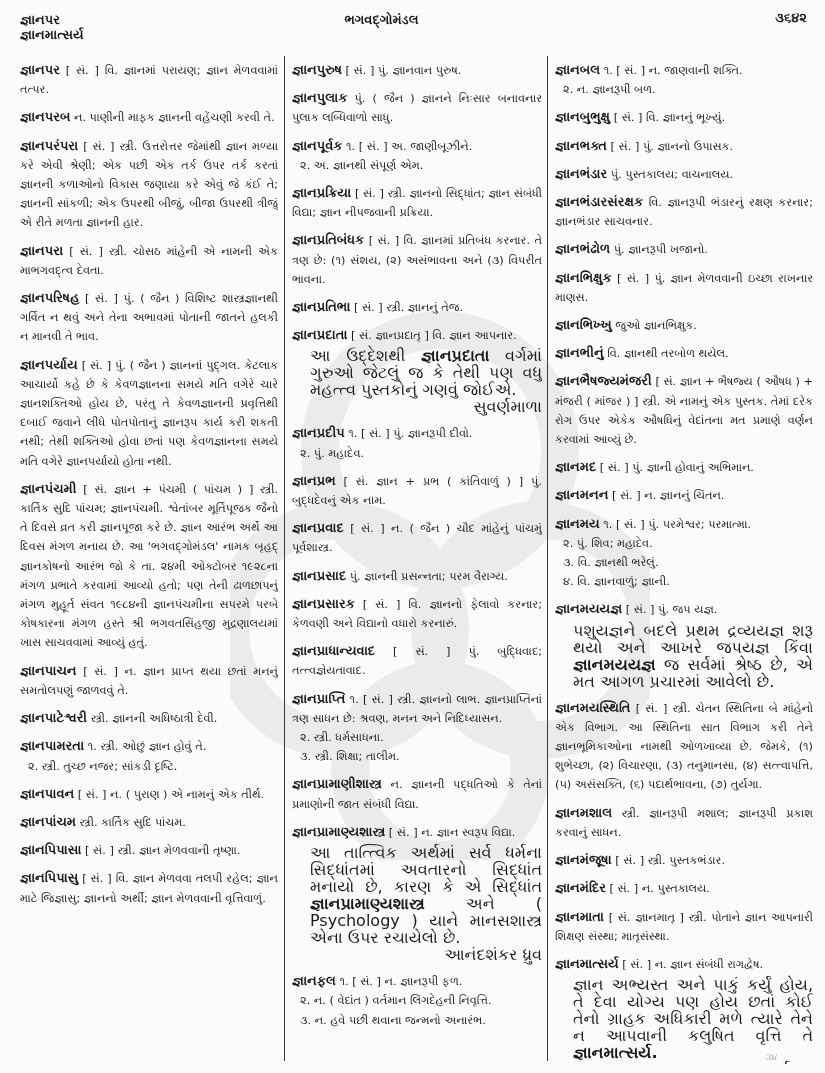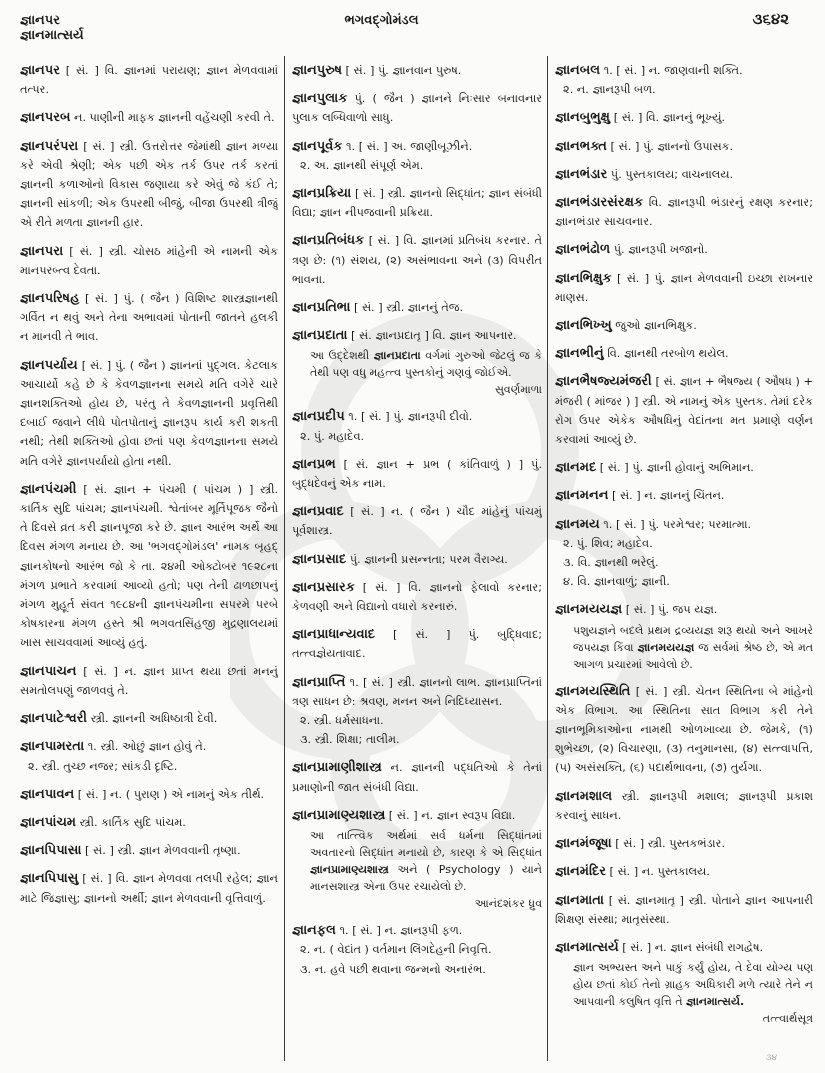--- a/index.html
+++ b/index.html
@@ -12,21 +12,21 @@
   .watermark {
     position: absolute; left: 230px; top: 300px; width: 420px; height: 560px;
     pointer-events: none; z-index: 0; opacity: 0.09;
   }
   .header {
     position: absolute; top: 8px; left: 0; width: 825px; height: 22px;
     font-size: 13px; font-weight: bold; z-index: 2;
   }
   .header .left { position: absolute; left: 20px; top: 4px; }
   .header .center { position: absolute; left: 0; width: 763px; text-align: center; top: 4px; }
-  .header .right { position: absolute; right: 36px; top: 2px; font-size: 15px; }
+  .header .right { position: absolute; right: 18px; top: 2px; font-size: 13px; font-family: Liberation Serif, serif; }
   .subheader {
     position: absolute; top: 27px; left: 20px; font-size: 13px; font-weight: bold; z-index: 2;
   }
   .columns {
     position: absolute; top: 52px; left: 0; width: 825px; height: 1015px; z-index: 1;
   }
   .col {
     position: absolute; top: 0; height: 1012px; overflow: hidden;
     font-size: 11.3px; line-height: 19.2px; text-align: justify;
   }
@@ -37,21 +37,21 @@
     position: absolute; top: 4px; width: 1px; height: 1005px; background: #3a3a3a;
   }
   .d1 { left: 284px; }
   .d2 { left: 547px; }
   .entry { margin: 8px 0 6px 0; }
   .entry p { margin: 0; }
   .hw { font-weight: bold; font-size: 13px; }
   .def { }
   .sense { margin: 0; padding-left: 8px; }
   .quote {
-    font-size: 11px; line-height: 17px; padding-left: 18px; margin: 2px 0 2px 0;
+    font-size: 16px; line-height: 17px; padding-left: 18px; margin: 2px 0 2px 0;
   }
   .quote .src { display: block; text-align: right; }
   .quote b { font-weight: bold; }
   .pagemark {
     position: absolute; right: 48px; bottom: 10px; font-size: 9px; color: #aaa;
   }
 </style>
 </head>
 <body>
 
@@ -76,21 +76,21 @@
       <div class="entry">
         <p><span class="hw">જ્ઞાનપર</span> <span class="def">[ સં. ] વિ. જ્ઞાનમાં પરાયણ; જ્ઞાન મેળવવામાં તત્પર.</span></p>
       </div>
       <div class="entry">
         <p><span class="hw">જ્ઞાનપરબ</span> <span class="def">ન. પાણીની માફક જ્ઞાનની વહેંચણી કરવી તે.</span></p>
       </div>
       <div class="entry">
         <p><span class="hw">જ્ઞાનપરંપરા</span> <span class="def">[ સં. ] સ્ત્રી. ઉત્તરોત્તર જેમાંથી જ્ઞાન મળ્યા કરે એવી શ્રેણી; એક પછી એક તર્ક ઉપર તર્ક કરતાં જ્ઞાનની કળાઓનો વિકાસ જણાયા કરે એવું જે કંઈ તે; જ્ઞાનની સાંકળી; એક ઉપરથી બીજું, બીજા ઉપરથી ત્રીજું એ રીતે મળતા જ્ઞાનની હાર.</span></p>
       </div>
       <div class="entry">
-        <p><span class="hw">જ્ઞાનપરા</span> <span class="def">[ સં. ] સ્ત્રી. ચોસઠ માંહેની એ નામની એક માનપરબ્ત્વ દેવતા.</span></p>
+        <p><span class="hw">જ્ઞાનપરા</span> <span class="def">[ સં. ] સ્ત્રી. ચોસઠ માંહેની એ નામની એક માભગવદ્ત્વ દેવતા.</span></p>
       </div>
       <div class="entry">
         <p><span class="hw">જ્ઞાનપરિષહ</span> <span class="def">[ સં. ] પું. ( જૈન ) વિશિષ્ટ શાસ્ત્રજ્ઞાનથી ગર્વિત ન થવું અને તેના અભાવમાં પોતાની જાતને હલકી ન માનવી તે ભાવ.</span></p>
       </div>
       <div class="entry">
         <p><span class="hw">જ્ઞાનપર્યાય</span> <span class="def">[ સં. ] પું. ( જૈન ) જ્ઞાનનાં પુદ્ગલ. કેટલાક આચાર્યો કહે છે કે કેવળજ્ઞાનના સમયે મતિ વગેરે ચારે જ્ઞાનશક્તિઓ હોય છે, પરંતુ તે કેવળજ્ઞાનની પ્રવૃત્તિથી દબાઈ જવાને લીધે પોતપોતાનું જ્ઞાનરૂપ કાર્ય કરી શકતી નથી; તેથી શક્તિઓ હોવા છતાં પણ કેવળજ્ઞાનના સમયે મતિ વગેરે જ્ઞાનપર્યાયો હોતા નથી.</span></p>
       </div>
       <div class="entry">
         <p><span class="hw">જ્ઞાનપંચમી</span> <span class="def">[ સં. જ્ઞાન + પંચમી ( પાંચમ ) ] સ્ત્રી. કાર્તિક સુદિ પાંચમ; જ્ઞાનપંચમી. શ્વેતાંબર મૂર્તિપૂજક જૈનો તે દિવસે વ્રત કરી જ્ઞાનપૂજા કરે છે. જ્ઞાન આરંભ અર્થે આ દિવસ મંગળ મનાય છે. આ 'ભગવદ્ગોમંડલ' નામક બૃહદ્ જ્ઞાનકોષનો આરંભ જો કે તા. ૨૪મી ઓક્ટોબર ૧૯૨૮ના મંગળ પ્રભાતે કરવામાં આવ્યો હતો; પણ તેની ઢાળછાપનું મંગળ મુહૂર્ત સંવત ૧૯૮૪ની જ્ઞાનપંચમીના સપરમે પરબે કોષકારના મંગળ હસ્તે શ્રી ભગવતસિંહજી મુદ્રણાલયમાં ખાસ સાચવવામાં આવ્યું હતું.</span></p>
       </div>

